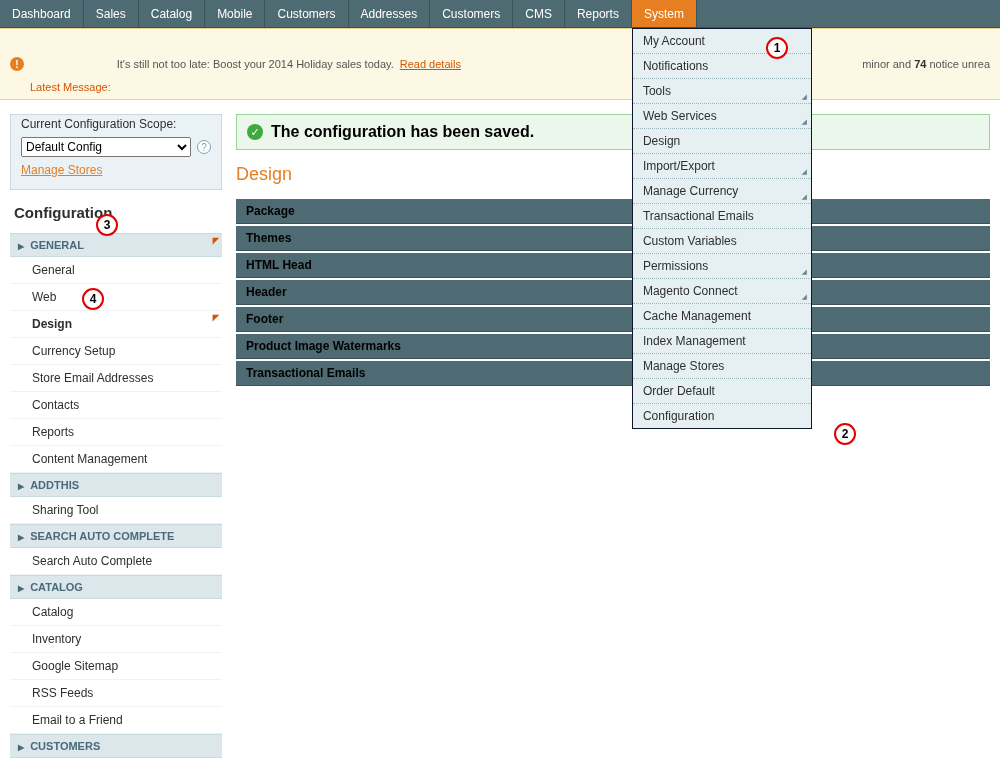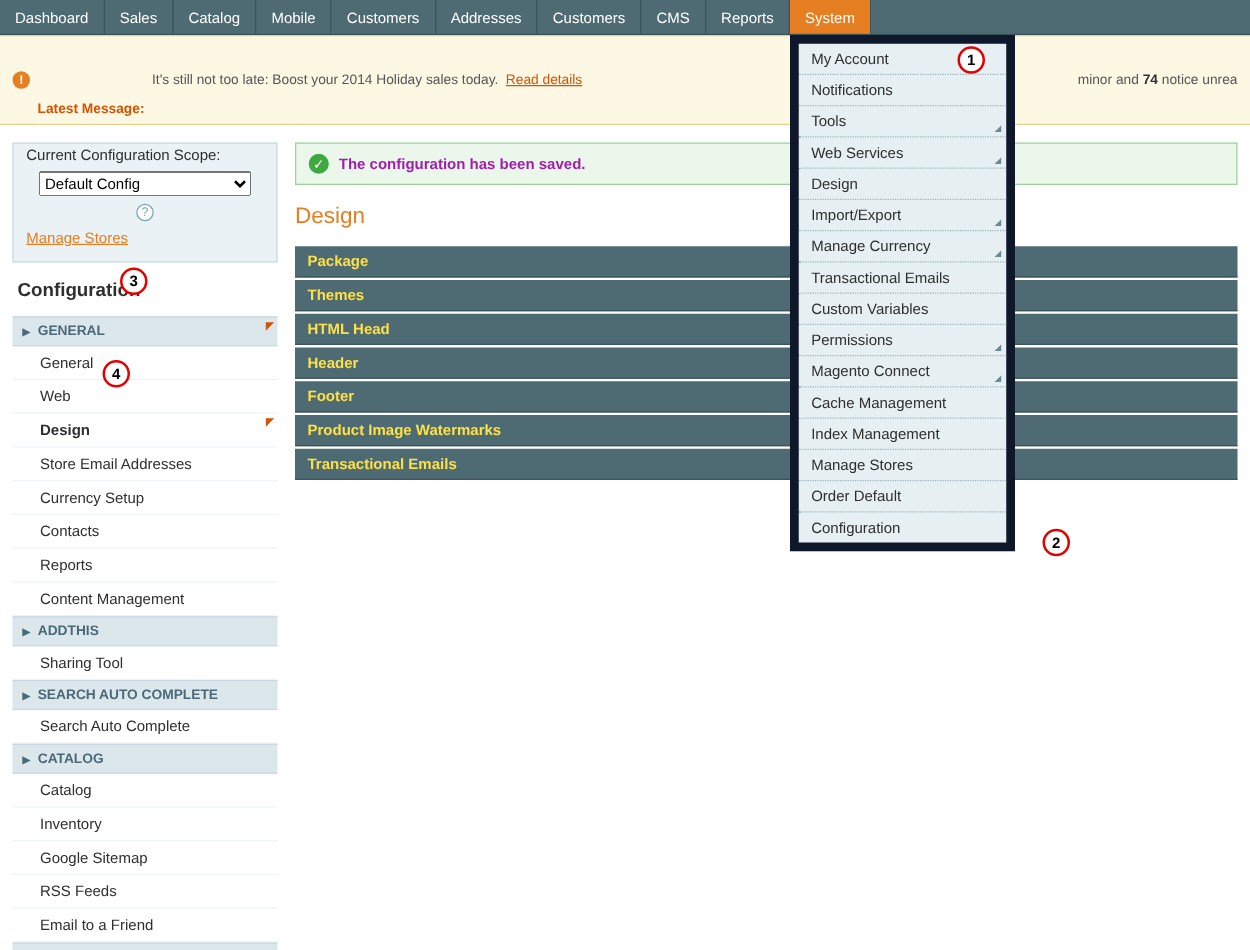--- a/index.html
+++ b/index.html
@@ -4,66 +4,66 @@
 <style>
   * { box-sizing: border-box; margin: 0; padding: 0; }
   body { font-family: Arial, Helvetica, sans-serif; font-size: 12px; color: #2f2f2f; background: #fff; width: 1000px; }
 
   
   .topnav { background: #4e6b73; height: 28px; display: flex; align-items: stretch; border-bottom: 1px solid #3a525a; }
   .topnav .nav-item { color: #fff; font-size: 12px; padding: 0 12px; display: flex; align-items: center; border-right: 1px solid #3a525a; cursor: pointer; position: relative; }
   .topnav .nav-item.active { background: #e67e22; }
 
   
-  .dropdown { position: absolute; top: 28px; left: 0; width: 180px; background: #e6eff2; border: 7px solid #0f172a; z-index: 100; }
+  .dropdown { position: absolute; top: 28px; left: 0; width: 180px; background: #e6eff2; border: 1px solid #0f172a; z-index: 100; }
   .dropdown .dd-item { padding: 5px 10px; border-bottom: 1px dotted #9bb5bd; color: #2f2f2f; cursor: pointer; font-size: 12px; position: relative; }
   .dropdown .dd-item.expand::after { content: "◢"; font-size: 7px; position: absolute; right: 4px; bottom: 2px; color: #6a8a92; }
   .dropdown .dd-item:last-child { border-bottom: none; }
 
   
   .msgbar { background: #fdf8e4; border-top: 1px solid #e6d28a; border-bottom: 1px solid #e6d28a; padding: 6px 10px; display: flex; align-items: center; gap: 6px; font-size: 11px; }
   .msgbar .icon-warn { width: 14px; height: 14px; border-radius: 50%; background: #e67e22; color: #fff; display: inline-flex; align-items: center; justify-content: center; font-weight: bold; font-size: 10px; }
-  .msgbar .lm { color: #d35400; font-weight: bold; margin-top: 46px; }
+  .msgbar .lm { color: #d35400; font-weight: normal; margin-top: 46px; }
   .msgbar .lm-text { color: #555; }
   .msgbar .lm-link { color: #d35400; text-decoration: underline; cursor: pointer; }
   .msgbar .lm-right { margin-left: auto; color: #555; }
   .lm-right b { color: #2f2f2f; }
 
   
   .wrap { display: flex; align-items: flex-start; padding: 14px 10px; gap: 14px; }
 
   
   .leftcol { width: 212px; flex: 0 0 212px; }
   .scopebox { background: #eaf2f5; border: 1px solid #c8d9e0; padding: 2px 10px 12px; }
   .scopebox .lbl { color: #2f2f2f; font-size: 12px; margin-bottom: 6px; }
-  .scopebox .row { display: flex; align-items: center; gap: 6px; flex-direction: column; }
+  .scopebox .row { display: flex; align-items: center; gap: 6px; }
   .scopebox select { width: 170px; font-size: 12px; height: 20px; }
   .scopebox .help { width: 14px; height: 14px; border-radius: 50%; border: 1px solid #7aa4b5; color: #7aa4b5; font-size: 10px; display: inline-flex; align-items: center; justify-content: center; background: #fff; cursor: pointer; }
   .scopebox .mg { color: #e67e22; text-decoration: underline; display: inline-block; margin-top: 6px; cursor: pointer; font-size: 12px; }
 
   .conf-title { font-size: 15px; font-weight: bold; padding: 14px 4px 12px; }
 
   .navsec { }
   .navsec .sec-head { background: #dce7ec; border-top: 1px solid #c8d9e0; border-bottom: 1px solid #c8d9e0; padding: 5px 8px; color: #4a6a7a; font-weight: bold; font-size: 11px; position: relative; cursor: pointer; }
   .navsec .sec-head::before { content: "▶"; font-size: 8px; color: #4a6a7a; margin-right: 6px; display: inline-block; }
   .navsec .sec-head.marker::after { content: "◤"; font-size: 8px; color: #d35400; position: absolute; right: 3px; top: 2px; }
   .navsec ul { list-style: none; }
   .navsec li { padding: 6px 8px 6px 22px; border-bottom: 1px solid #eef4f6; color: #2f2f2f; cursor: pointer; font-size: 12px; position: relative; }
   .navsec li.active { font-weight: bold; background: #fff; }
   .navsec li.marker::after { content: "◤"; font-size: 8px; color: #d35400; position: absolute; right: 3px; top: 2px; }
 
   
   .rightcol { flex: 1; }
   .success { border: 1px solid #9bd39b; background: #eaf7ea; padding: 8px 10px; display: flex; align-items: center; gap: 8px; margin-bottom: 14px; }
   .success .icon-ok { width: 16px; height: 16px; border-radius: 50%; background: #3fa83f; color: #fff; display: inline-flex; align-items: center; justify-content: center; font-size: 11px; }
-  .success .txt { color: #a21caf; font-weight: bold; font-size: 12px; text-align: center; }
+  .success .txt { color: #000000; font-weight: bold; font-size: 16px; text-align: center; }
 
   .page-title { color: #e67e22; font-size: 18px; font-weight: normal; margin-bottom: 14px; }
 
-  .panel { background: #4e6b73; color: #fde047; padding: 5px 10px; border-bottom: 1px solid #3a525a; font-size: 12px; font-weight: bold; cursor: pointer; margin-bottom: 2px; }
+  .panel { background: #4e6b73; color: #000000; padding: 5px 10px; border-bottom: 1px solid #3a525a; font-size: 12px; font-weight: bold; cursor: pointer; margin-bottom: 2px; }
 
   
   .anno { position: absolute; width: 22px; height: 22px; border: 2px solid #e20000; border-radius: 50%; background: #fff; color: #000; font-size: 12px; font-weight: bold; display: flex; align-items: center; justify-content: center; z-index: 200; pointer-events: none; }
 </style>
 </head>
 <body>
 
 <div class="topnav">
   <div class="nav-item">Dashboard</div>
   <div class="nav-item">Sales</div>
@@ -124,22 +124,22 @@
     </div>
 
     <div class="conf-title">Configuration</div>
 
     <div class="navsec">
       <div class="sec-head marker" style="position:relative;">GENERAL</div>
       <ul>
         <li>General</li>
         <li>Web</li>
         <li class="active marker">Design</li>
+        <li>Currency Setup</li>
         <li>Store Email Addresses</li>
-        <li>Currency Setup</li>
         <li>Contacts</li>
         <li>Reports</li>
         <li>Content Management</li>
       </ul>
 
       <div class="sec-head">ADDTHIS</div>
       <ul>
         <li>Sharing Tool</li>
       </ul>
 

